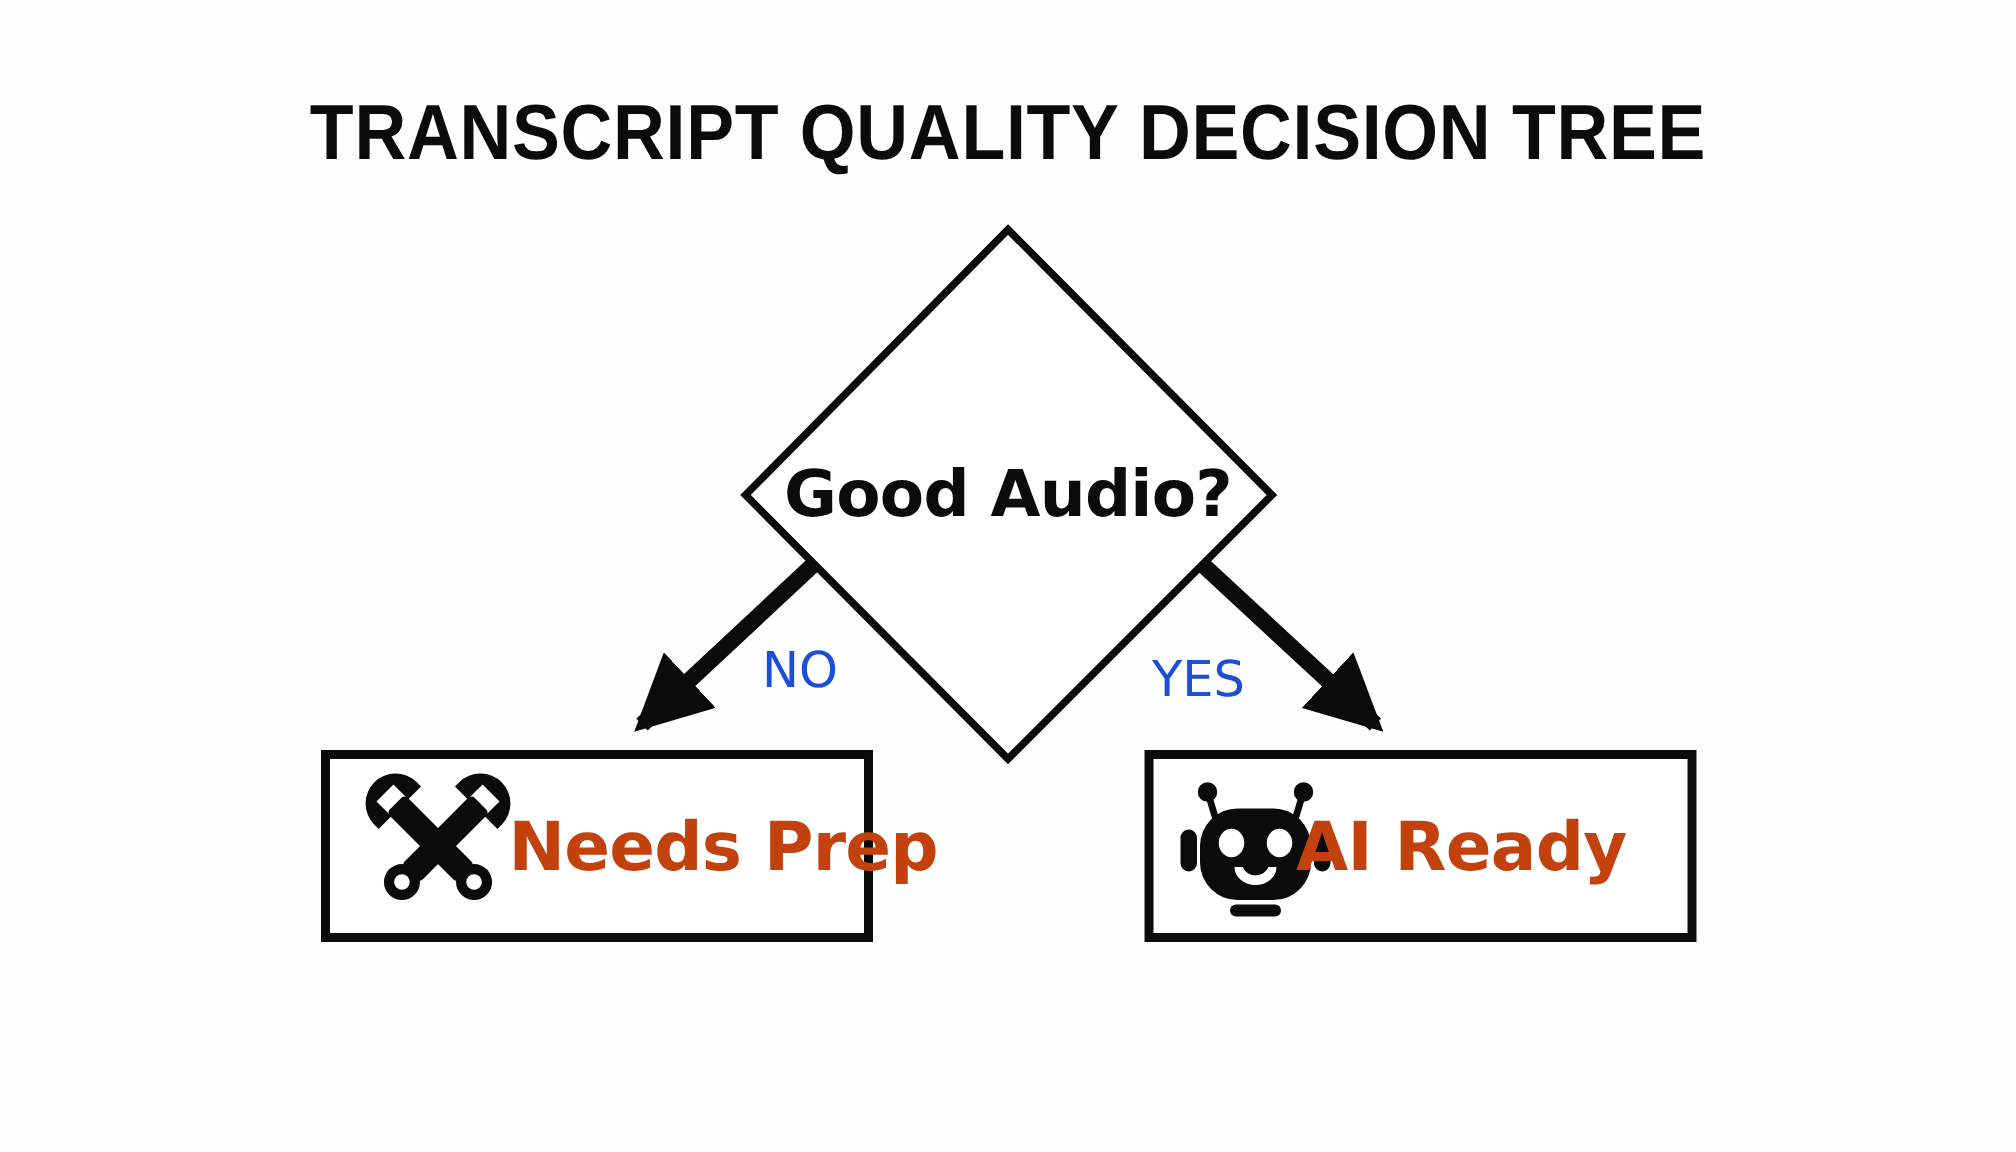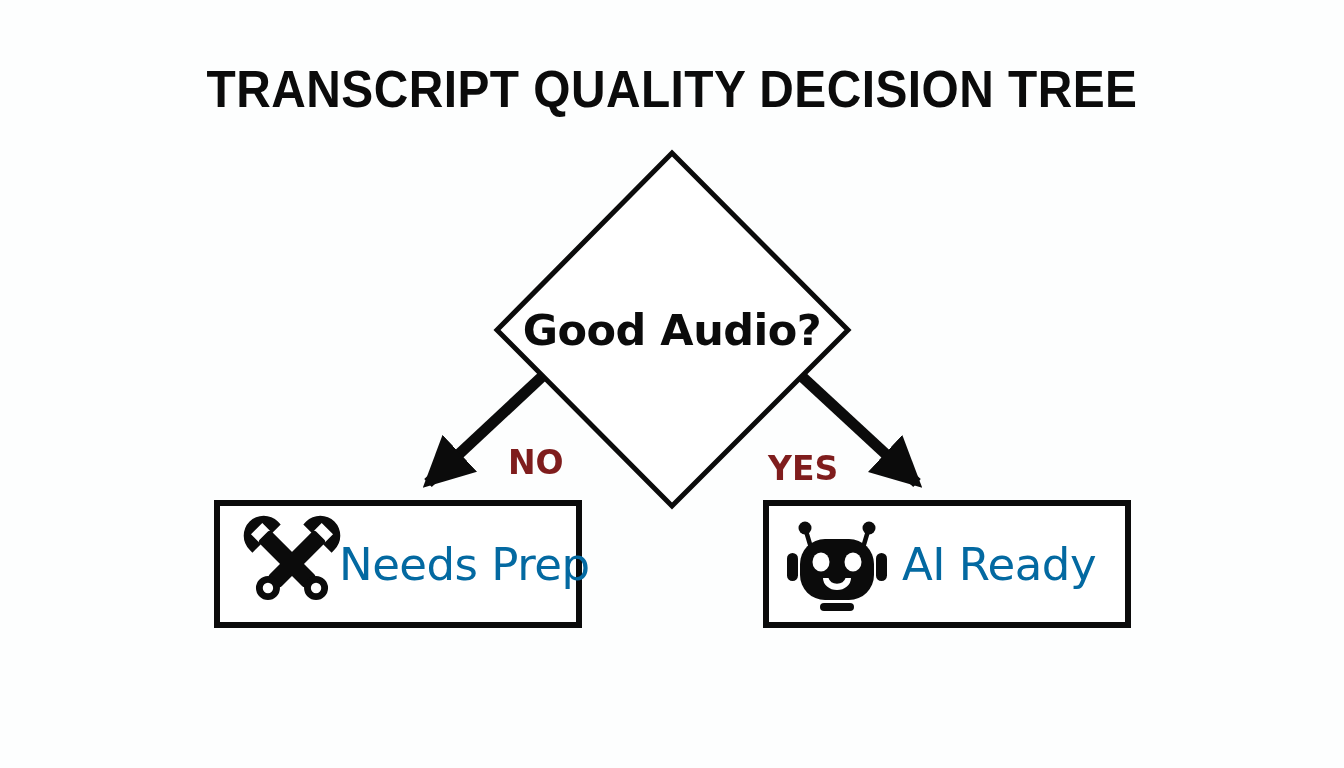--- a/index.html
+++ b/index.html
@@ -61,42 +61,41 @@
     left: 0;
     width: 1344px;
     top: 305px;
     text-align: center;
     font-size: 43px;
     letter-spacing: -0.5px;
   }
   .edge-label {
     position: absolute;
     font-family: "DejaVu Sans", "Liberation Sans", sans-serif;
-    font-weight: 700;
+    font-weight: 400;
     font-size: 33px;
-    color: #7f1d1d;
+    color: #1d4ed8;
     letter-spacing: 0px;
     white-space: nowrap;
-    margin-top: 16px;
   }
   #edge-label-no  { left: 508px; top: 427px; }
   #edge-label-yes { left: 768px; top: 433px; }
 
   .outcome-label {
     position: absolute;
     font-family: "DejaVu Sans", "Liberation Sans", sans-serif;
-    font-weight: 400;
+    font-weight: 700;
     font-size: 45px;
     letter-spacing: -0.5px;
-    color: #0369a1;
+    color: #c2410c;
     white-space: nowrap;
     top: 538px;
   }
   #outcome-label-left  { left: 339px; }
-  #outcome-label-right { left: 902px; }
+  #outcome-label-right { left: 864px; }
 </style>
 </head>
 <body>
 
 <div id="canvas">
 
   <div id="title">TRANSCRIPT QUALITY DECISION TREE</div>
 
   <svg id="diagram" viewBox="0 0 1344 768">
 

